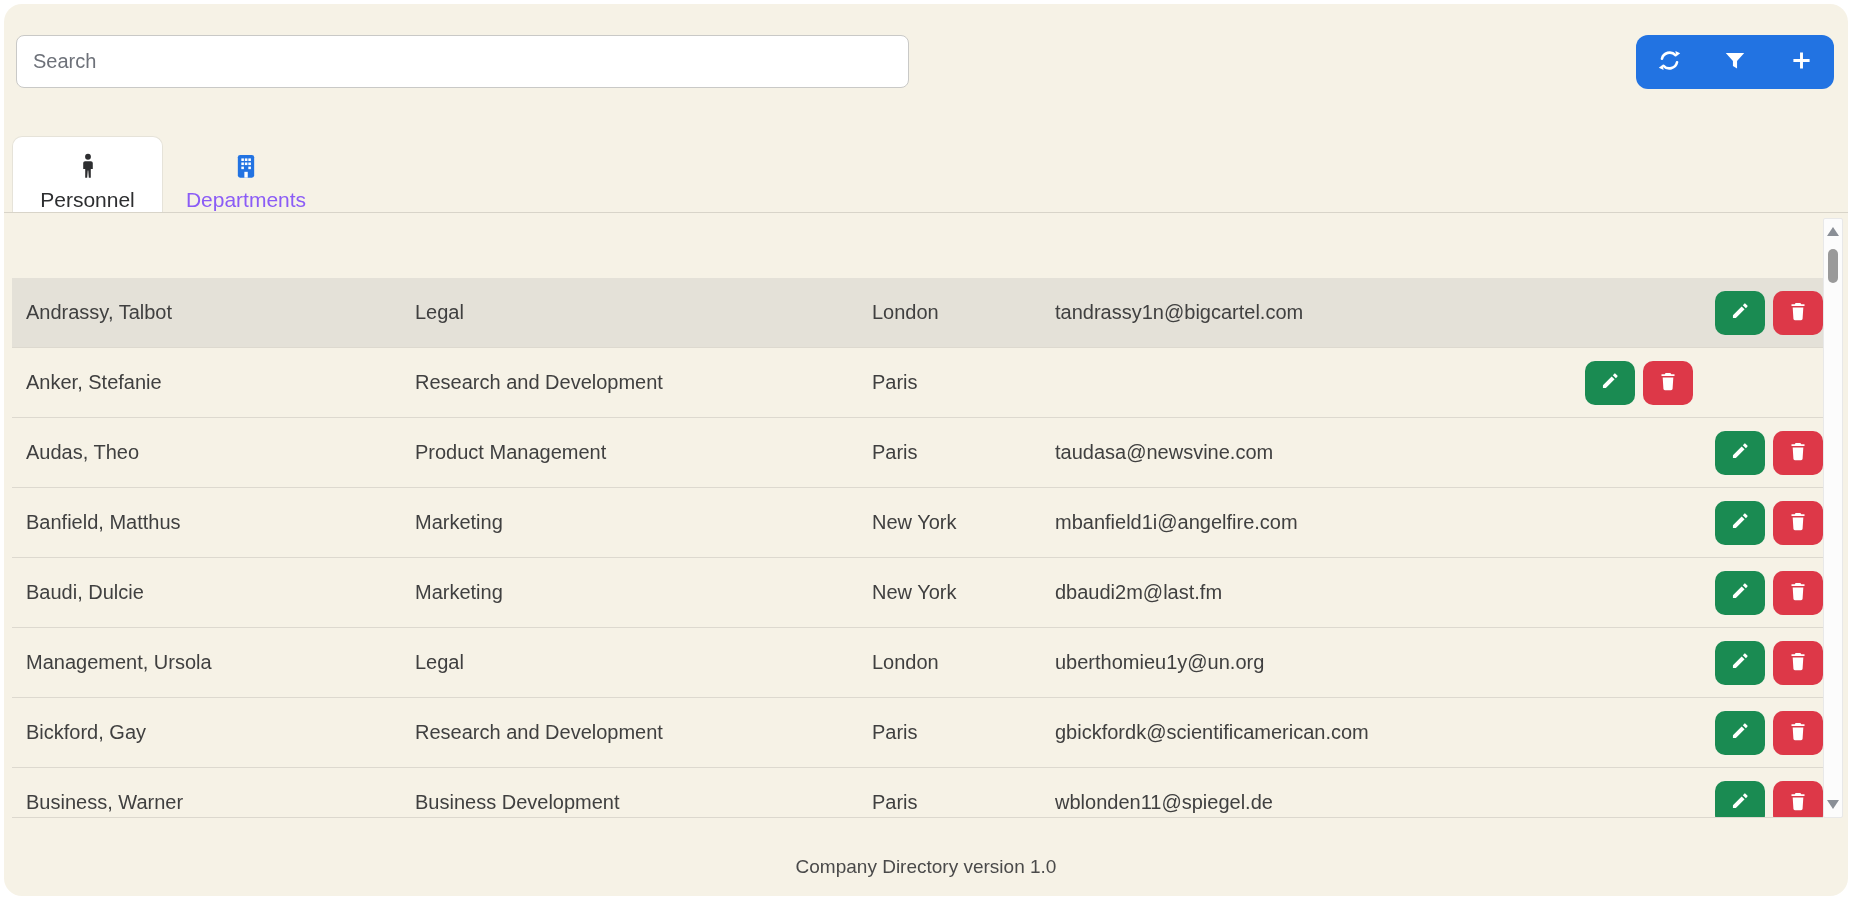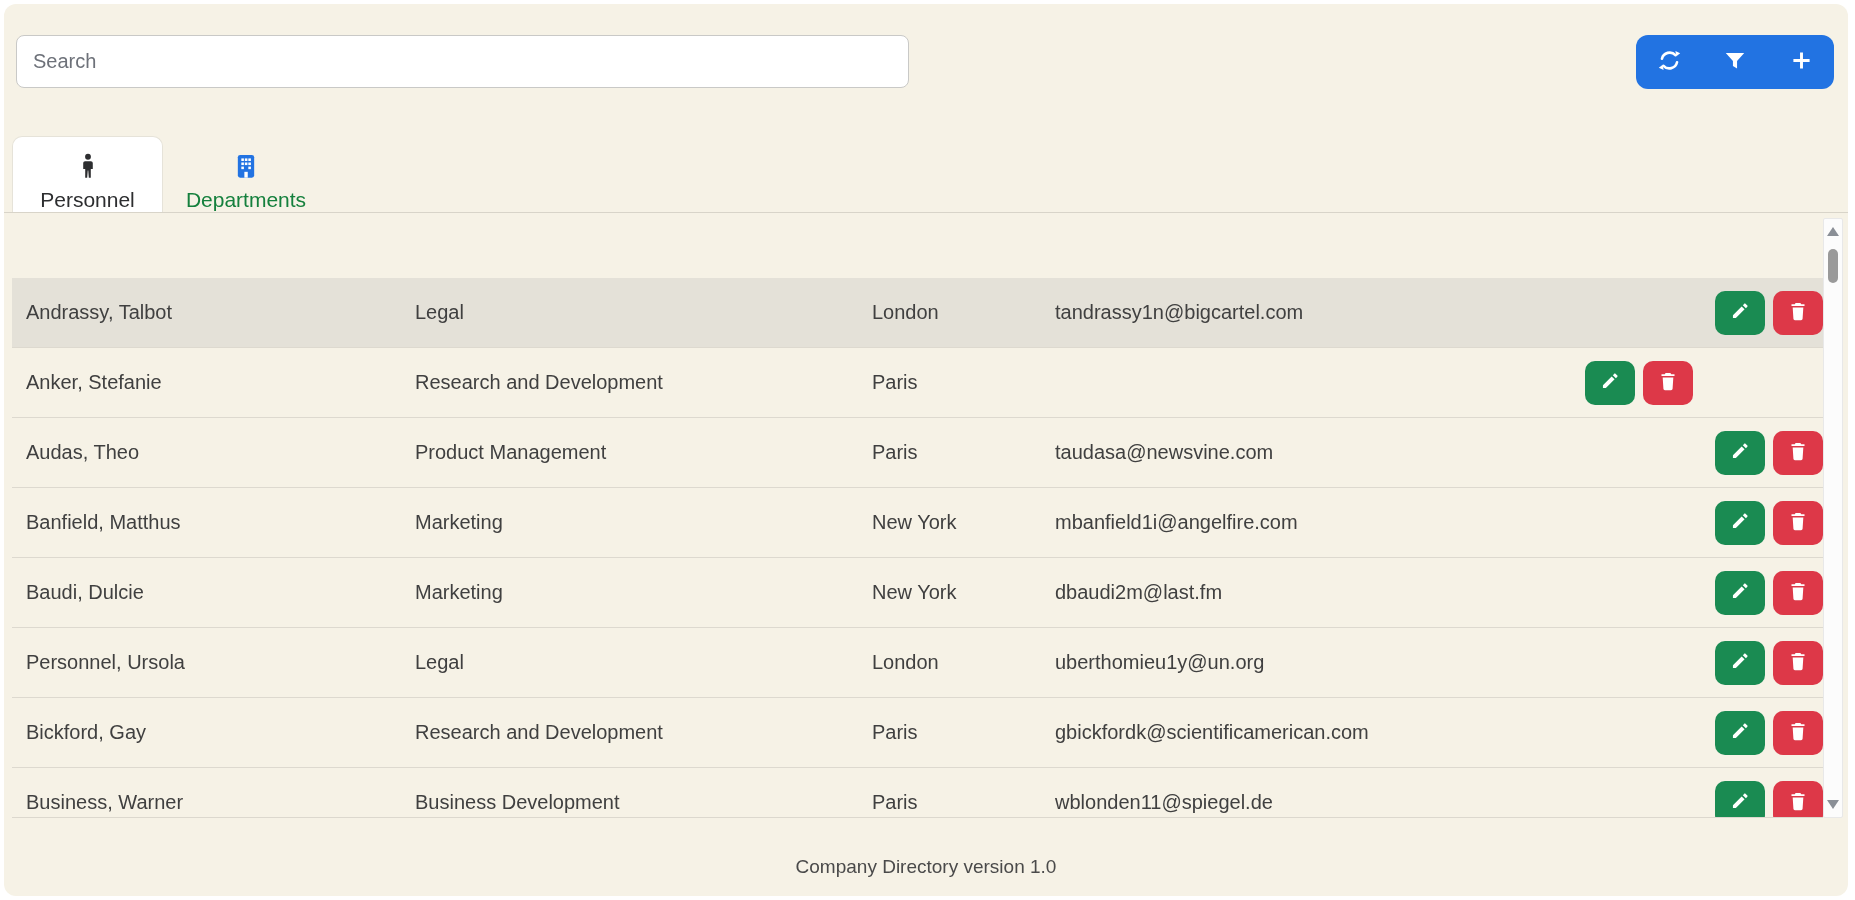--- a/index.html
+++ b/index.html
@@ -1,38 +1,38 @@
 <!DOCTYPE html>
 <html><head>
 <meta charset="utf-8">
 <style>
   html,body{margin:0;padding:0;background:#ffffff;font-family:"Liberation Sans",sans-serif;}
   .stage{position:relative;width:1855px;height:900px;background:#ffffff;overflow:hidden;}
-  .app{position:absolute;left:4px;top:4px;width:1844px;height:892px;background:#f6f2e6;border-radius:12px;}
+  .app{position:absolute;left:4px;top:4px;width:1844px;height:892px;background:#f6f2e6;border-radius:18px;}
 
   
   .search-input{position:absolute;left:12px;top:31px;width:893px;height:53px;box-sizing:border-box;
     border:1px solid #c9c9c7;border-radius:8px;background:#ffffff;padding:0 16px;font-size:20px;
     color:#33363b;outline:none;font-family:"Liberation Sans",sans-serif;}
   .search-input::placeholder{color:#6d7179;}
   .btn-group{position:absolute;left:1632px;top:31px;width:198px;height:54px;background:#2273e2;
     border-radius:12px;display:flex;align-items:stretch;}
   .btn-group button{flex:1;background:transparent;border:none;display:flex;align-items:center;
     justify-content:center;cursor:pointer;padding:0;}
 
   
   .tabs-underline{position:absolute;left:0;top:208px;width:1844px;height:0;border-top:1px solid #d8d4c9;}
   .tabs{position:absolute;left:8px;top:111px;height:97px;display:flex;align-items:flex-end;z-index:2;}
   .tab{display:flex;flex-direction:column;align-items:center;padding-top:11px;box-sizing:border-box;
     cursor:pointer;font-size:21px;}
   .tab .tab-icon{height:36px;display:flex;align-items:center;justify-content:center;}
   .tab .tab-label{margin-top:4px;}
   .tab-active{width:151px;background:#ffffff;border:1px solid #e6e3d9;border-bottom:none;
     border-radius:10px 10px 0 0;color:#2d2e30;}
-  .tab-inactive{color:#15803d;}
+  .tab-inactive{color:#8b5cf6;}
   .tab-departments{width:166px;}
   .tab-locations{width:146px;margin-left:14px;}
 
   
   .table-header{position:absolute;left:8px;top:209px;width:1811px;height:65px;box-sizing:border-box;
     display:grid;grid-template-columns:389px 457px 183px 1fr 130px;align-items:center;padding-left:14px;
     font-weight:700;font-size:21px;color:#17191c;}
   .table-body{position:absolute;left:8px;top:274px;width:1811px;height:540px;overflow:hidden;
     border-bottom:1px solid #dcd8ce;box-sizing:border-box;}
   .row{display:grid;grid-template-columns:389px 457px 183px 1fr 130px;align-items:center;height:70px;
@@ -232,21 +232,21 @@
       <button class="action-btn action-delete">
         <span>
           <svg width="22" height="22" viewBox="0 0 24 24">
             <path fill="#ffffff" d="M9.4 3.2h5.2l.9 1.4h3.6v2H4.9v-2h3.6zM6.2 8.2h11.6l-.8 12.2c-.1.9-.8 1.6-1.7 1.6H8.7c-.9 0-1.6-.7-1.7-1.6z"></path>
           </svg>
         </span>
       </button>
     </span>
   </div>
         <div class="row">
-    <span class="cell">Personnel, Ursola</span>
+    <span class="cell">Management, Ursola</span>
     <span class="cell">Legal</span>
     <span class="cell">London</span>
     <span class="cell">uberthomieu1y@un.org</span>
     <span class="actions">
       <button class="action-btn action-edit">
         <span>
           <svg width="22" height="22" viewBox="0 0 24 24">
             <path fill="#ffffff" d="M4.3 16.5v3.2h3.2L17 10.2l-3.2-3.2zM20 7.3a.9.9 0 0 0 0-1.3l-2-2a.9.9 0 0 0-1.3 0l-1.6 1.6 3.3 3.3z"></path>
           </svg>
         </span>

